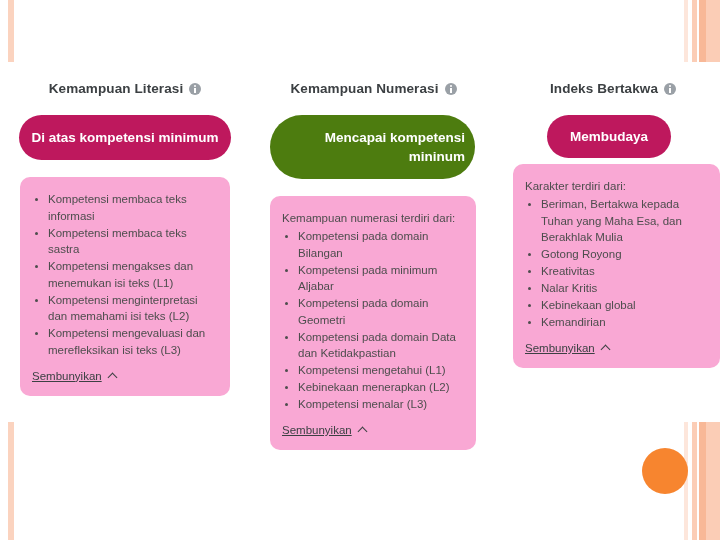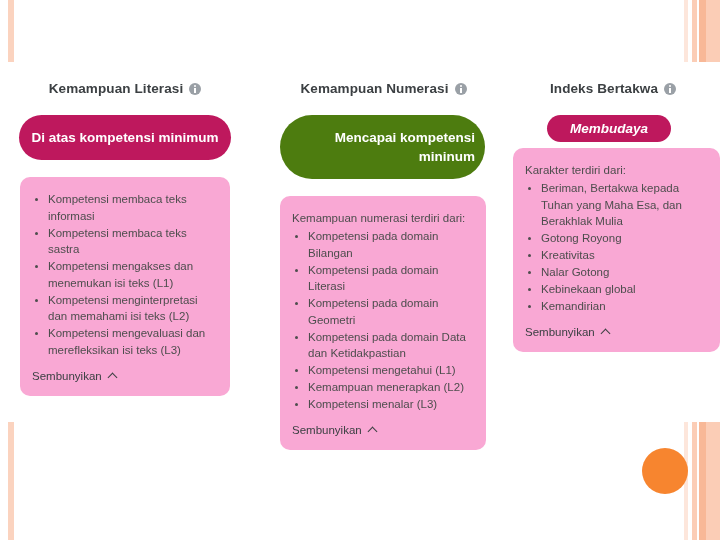--- a/index.html
+++ b/index.html
@@ -52,21 +52,21 @@
     top: 0;
     width: 720px;
     height: 540px;
   }
 
   .column {
     position: absolute;
     top: 0;
   }
   .col-1 { left: 15px;  width: 220px; }
-  .col-2 { left: 276px; width: 215px; }
+  .col-2 { left: 266px; width: 215px; }
   .col-3 { left: 513px; width: 210px; }
 
   .col-title {
     text-align: right;
     font-size: 13.5px;
     font-weight: bold;
     color: #3c4043;
     letter-spacing: 0.1px;
     margin-top: 80px;
     line-height: 18px;
@@ -116,22 +116,21 @@
     cursor: pointer;
   }
   .badge-blue  { background: #be185d; }
   .badge-green { background: #4d7c0f; text-align: right; }
 
   .col-1 .badge { width: 212px; margin-left: 4px; }
   .col-2 .badge { width: 205px; margin-left: 4px; }
   .col-3 .badge {
     width: 124px;
     margin-left: 34px;
-    padding: 4px 10px;
-    font-style: italic;
+    padding: 12px 10px;
   }
 
   
   .detail-card {
     margin-top: 17px;
     background: #f9a8d4;
     border-radius: 10px;
     padding: 14px 12px 12px 12px;
   }
   .col-1 .detail-card { width: 210px; margin-left: 5px; }
@@ -161,20 +160,21 @@
   .hide-link {
     margin-top: 11px;
     display: inline-flex;
     align-items: center;
     gap: 7px;
     cursor: pointer;
   }
   .hide-link .hide-text {
     font-size: 11.5px;
     color: #3c4043;
+    text-decoration: underline;
   }
   .chevron-up {
     display: inline-block;
     width: 7px;
     height: 7px;
     border-left: 1.6px solid #3c4043;
     border-top: 1.6px solid #3c4043;
     transform: rotate(45deg);
     margin-top: 3px;
   }
@@ -221,25 +221,25 @@
   <div class="column col-2">
     <div class="col-title">
       <span>Kemampuan Numerasi</span>
       <span class="info-icon"></span>
     </div>
     <div class="badge badge-green">Mencapai kompetensi mininum</div>
     <div class="detail-card">
       <div class="detail-intro">Kemampuan numerasi terdiri dari:</div>
       <ul class="detail-list">
         <li>Kompetensi pada domain Bilangan</li>
-        <li>Kompetensi pada domain Literasi</li>
+        <li>Kompetensi pada minimum Aljabar</li>
         <li>Kompetensi pada domain Geometri</li>
         <li>Kompetensi pada domain Data dan Ketidakpastian</li>
         <li>Kompetensi mengetahui (L1)</li>
-        <li>Kemampuan menerapkan (L2)</li>
+        <li>Kebinekaan menerapkan (L2)</li>
         <li>Kompetensi menalar (L3)</li>
       </ul>
       <div class="hide-link">
         <span class="hide-text">Sembunyikan</span>
         <span class="chevron-up"></span>
       </div>
     </div>
   </div>
 
   <div class="column col-3">
@@ -247,21 +247,21 @@
       <span>Indeks Bertakwa</span>
       <span class="info-icon"></span>
     </div>
     <div class="badge badge-blue">Membudaya</div>
     <div class="detail-card">
       <div class="detail-intro">Karakter terdiri dari:</div>
       <ul class="detail-list">
         <li>Beriman, Bertakwa kepada Tuhan yang Maha Esa, dan Berakhlak Mulia</li>
         <li>Gotong Royong</li>
         <li>Kreativitas</li>
-        <li>Nalar Gotong</li>
+        <li>Nalar Kritis</li>
         <li>Kebinekaan global</li>
         <li>Kemandirian</li>
       </ul>
       <div class="hide-link">
         <span class="hide-text">Sembunyikan</span>
         <span class="chevron-up"></span>
       </div>
     </div>
   </div>
 

